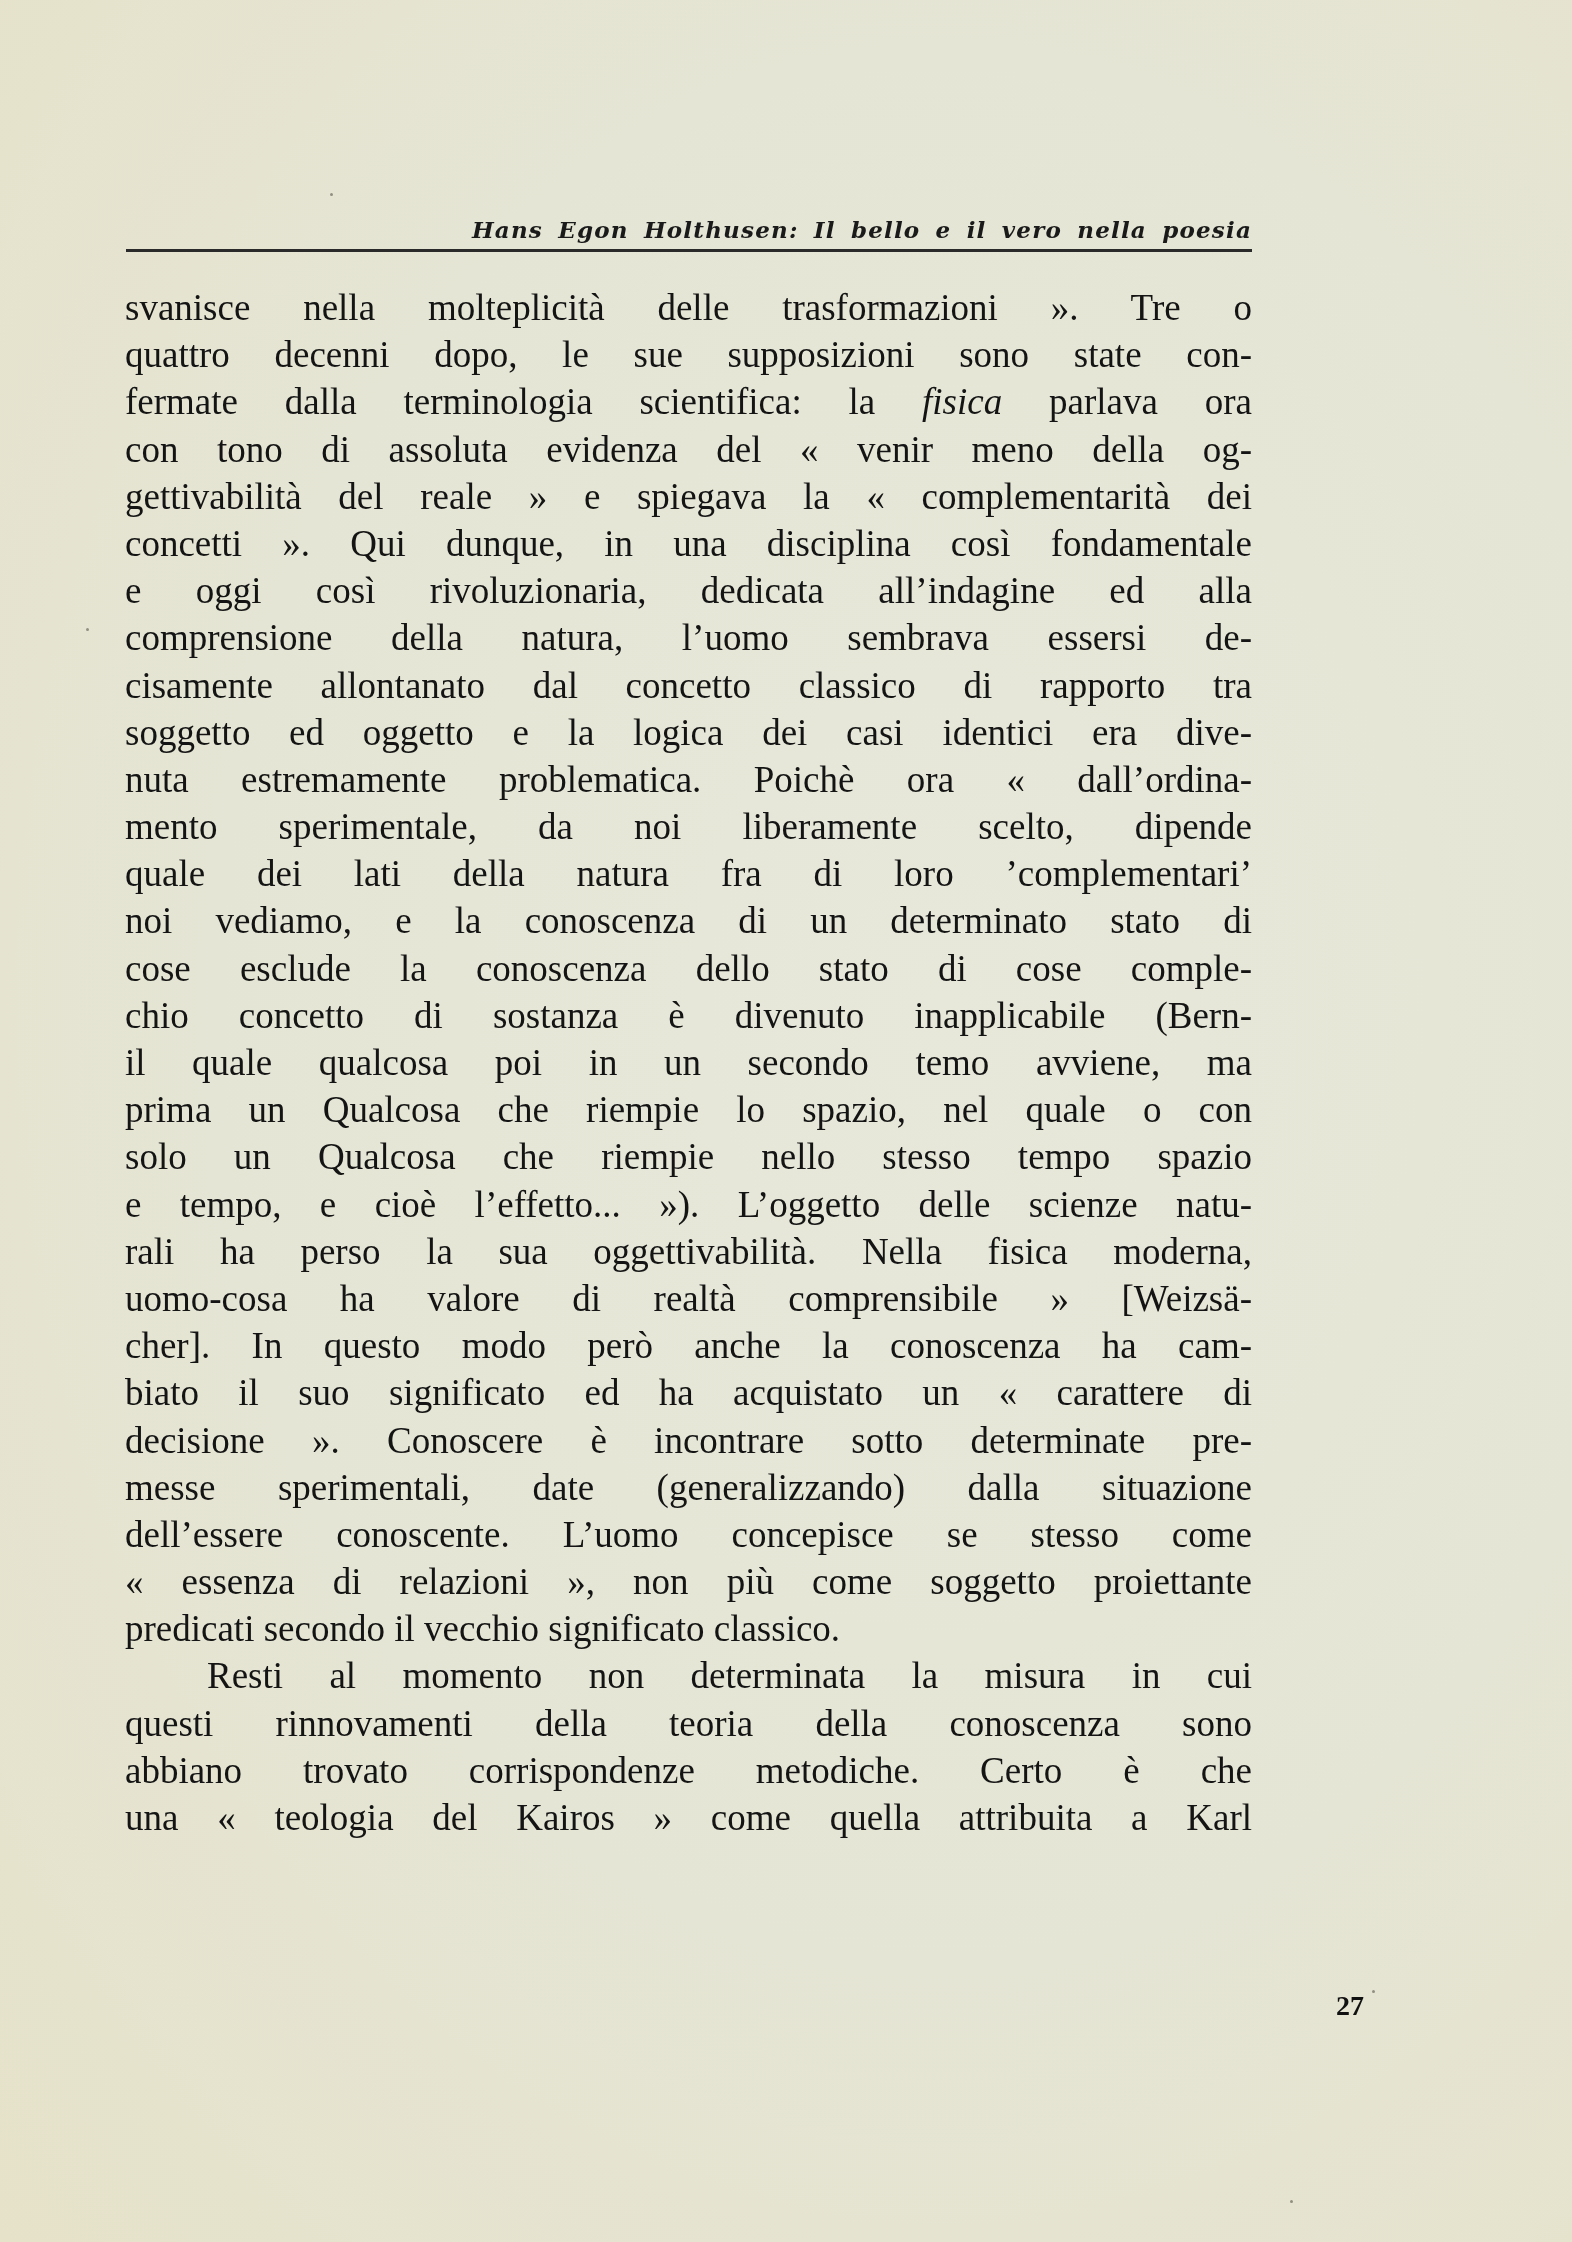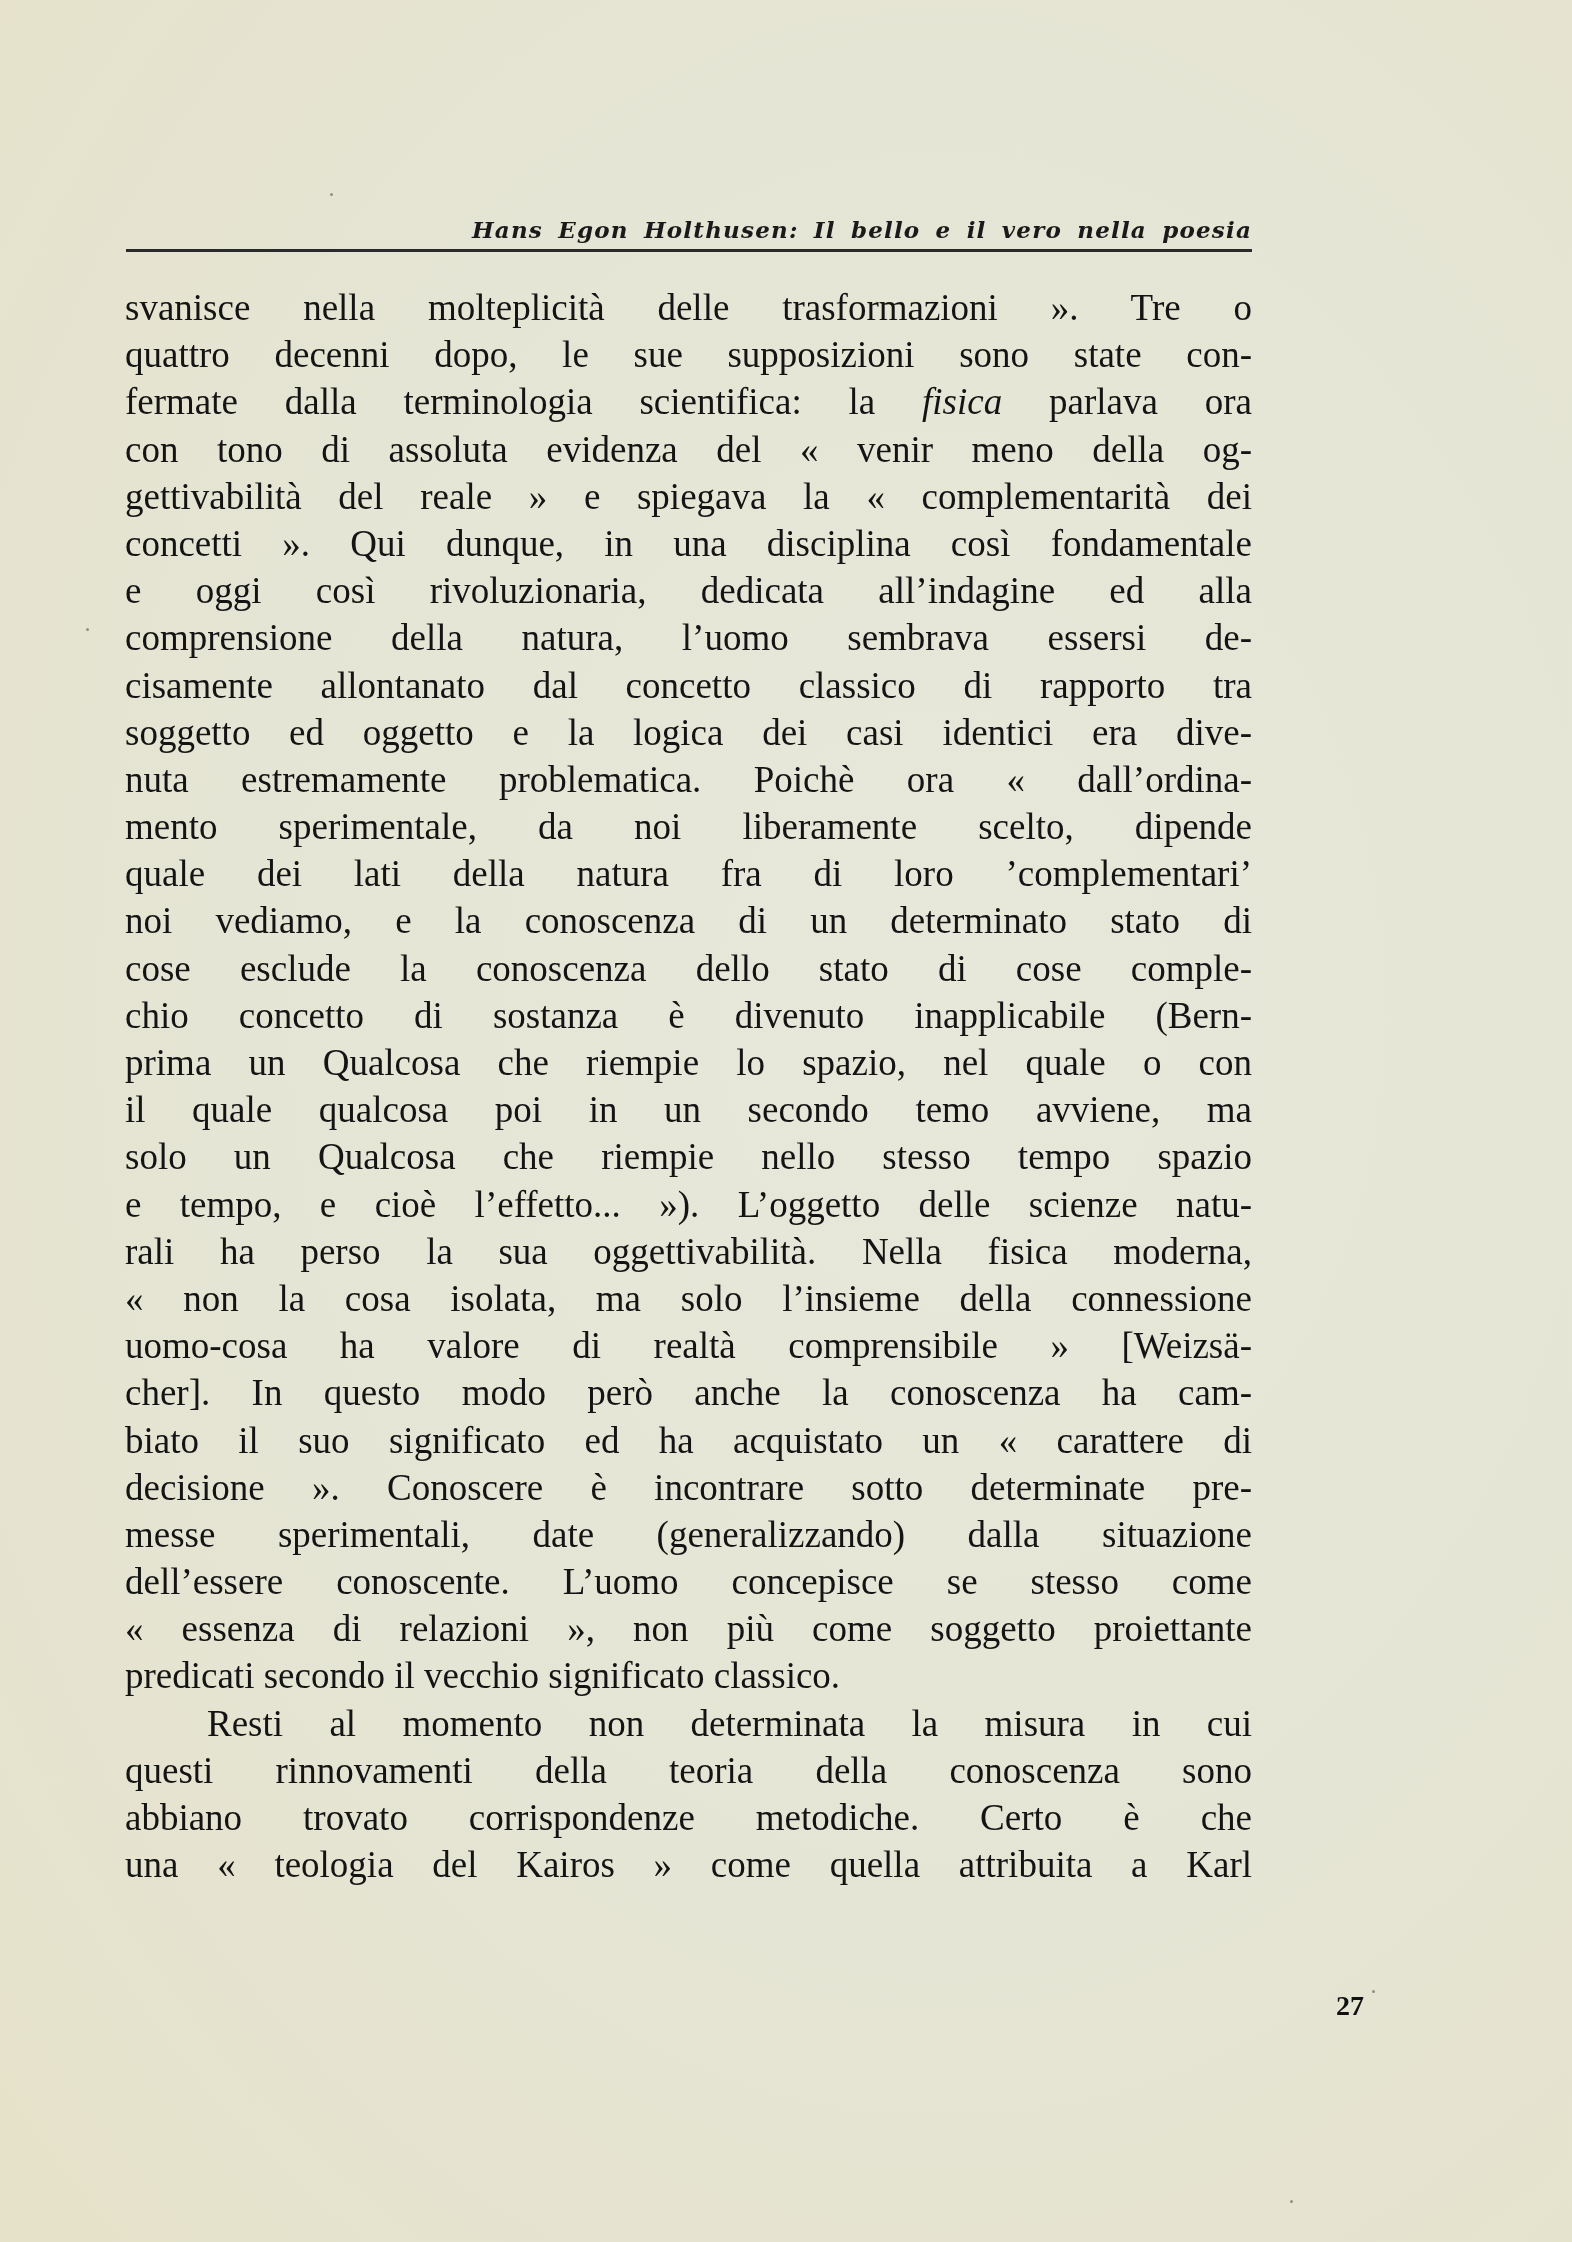--- a/index.html
+++ b/index.html
@@ -52,26 +52,25 @@
       <div class="line">e oggi così rivoluzionaria, dedicata all’indagine ed alla</div>
       <div class="line">comprensione della natura, l’uomo sembrava essersi de-</div>
       <div class="line">cisamente allontanato dal concetto classico di rapporto tra</div>
       <div class="line">soggetto ed oggetto e la logica dei casi identici era dive-</div>
       <div class="line">nuta estremamente problematica. Poichè ora « dall’ordina-</div>
       <div class="line">mento sperimentale, da noi liberamente scelto, dipende</div>
       <div class="line">quale dei lati della natura fra di loro ’complementari’</div>
       <div class="line">noi vediamo, e la conoscenza di un determinato stato di</div>
       <div class="line">cose esclude la conoscenza dello stato di cose comple-</div>
       <div class="line">chio concetto di sostanza è divenuto inapplicabile (Bern-</div>
+      <div class="line">il quale qualcosa poi in un secondo temo avviene, ma</div>
       <div class="line">prima un Qualcosa che riempie lo spazio, nel quale o con</div>
-      <div class="line">il quale qualcosa poi in un secondo temo avviene, ma</div>
       <div class="line">solo un Qualcosa che riempie nello stesso tempo spazio</div>
       <div class="line">e tempo, e cioè l’effetto... »). L’oggetto delle scienze natu-</div>
       <div class="line">rali ha perso la sua oggettivabilità. Nella fisica moderna,</div>
-      <div class="line">« non la cosa isolata, ma solo l’insieme della connessione</div>
       <div class="line">uomo-cosa ha valore di realtà comprensibile » [Weizsä-</div>
       <div class="line">cher]. In questo modo però anche la conoscenza ha cam-</div>
       <div class="line">biato il suo significato ed ha acquistato un « carattere di</div>
       <div class="line">decisione ». Conoscere è incontrare sotto determinate pre-</div>
       <div class="line">messe sperimentali, date (generalizzando) dalla situazione</div>
       <div class="line">dell’essere conoscente. L’uomo concepisce se stesso come</div>
       <div class="line">« essenza di relazioni », non più come soggetto proiettante</div>
       <div class="line last">predicati secondo il vecchio significato classico.</div>
     </div>
     <div>

